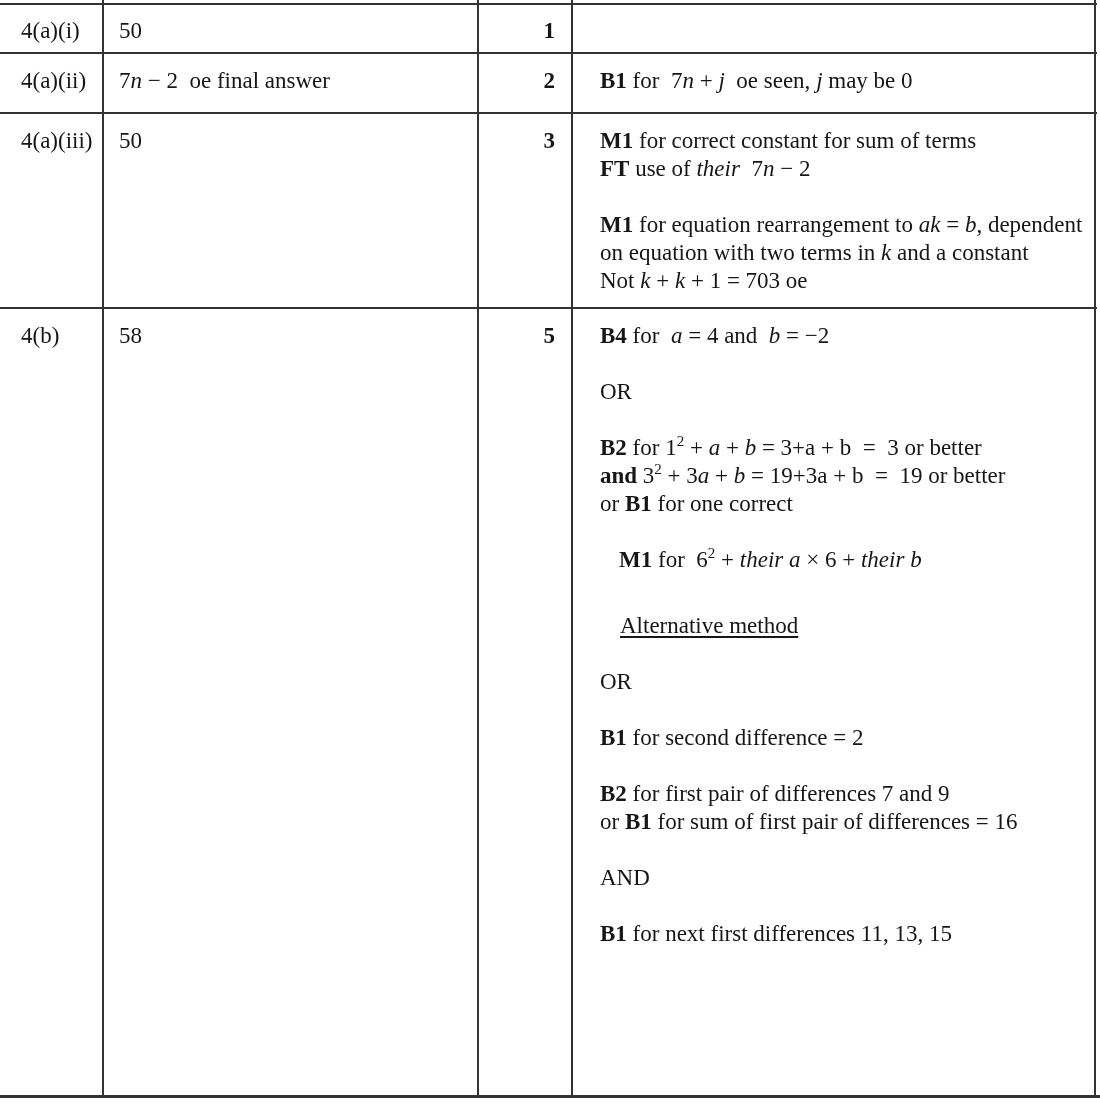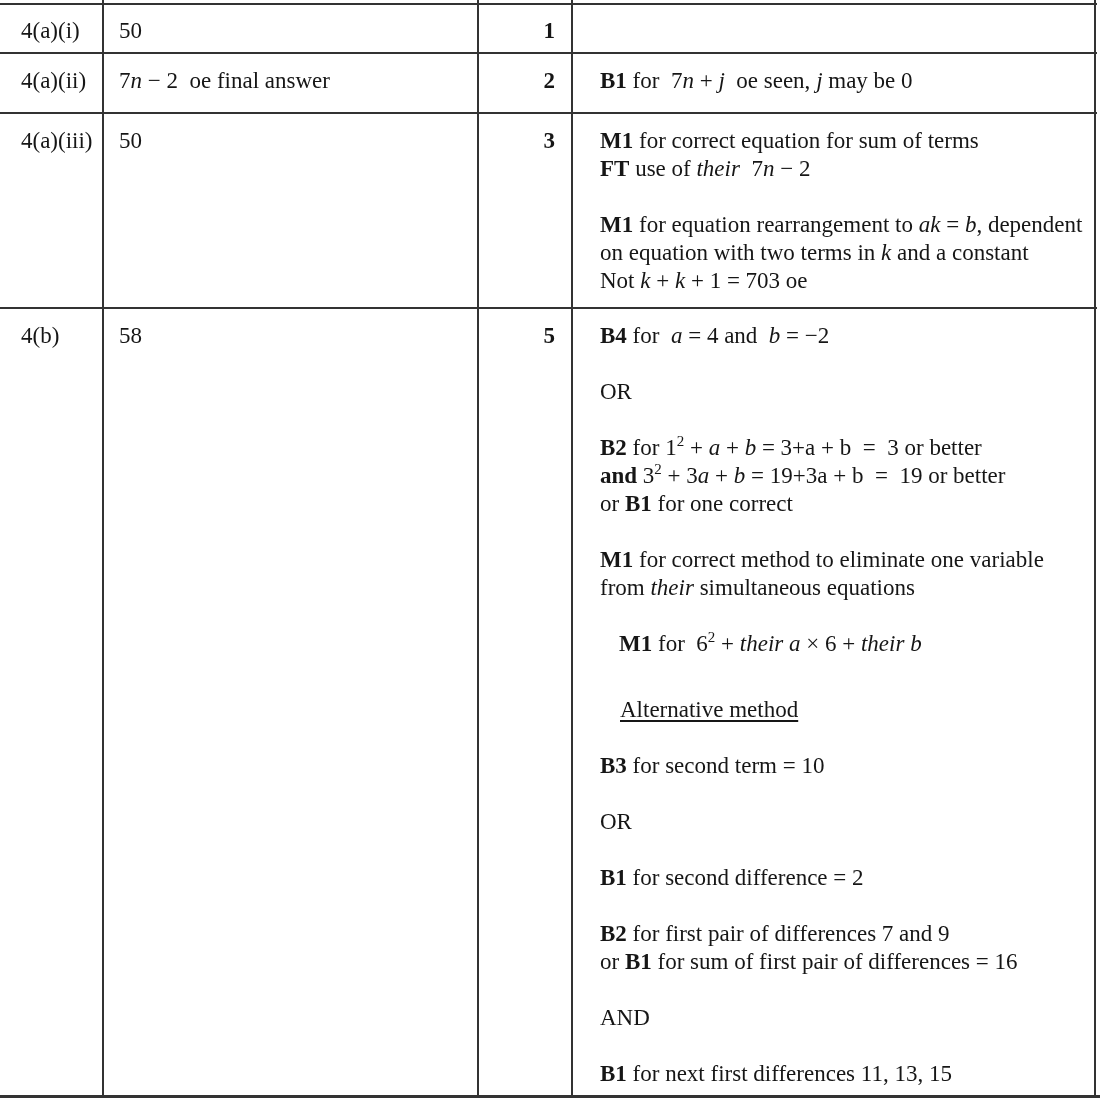--- a/index.html
+++ b/index.html
@@ -76,21 +76,21 @@
         <div class="line">4(a)(iii)</div>
       </div>
       <div class="cell col-a row-2">
         <div class="line"><span class="">50</span></div>
       </div>
       <div class="cell col-m row-2">
         <div class="line">3</div>
       </div>
       <div class="cell col-p row-2">
         <div class="para">
-          <div class="line"><span class="seg-b">M1</span><span class=""> for correct equation for sum of terms</span></div>
+          <div class="line"><span class="seg-b">M1</span><span class=""> for correct constant for sum of terms</span></div>
           <div class="line"><span class="seg-b">FT</span><span class=""> use of </span><span class="seg-i">their</span><span class="">  7</span><span class="seg-i">n</span><span class=""> − 2</span></div>
         </div>
         <div class="para">
           <div class="line"><span class="seg-b">M1</span><span class=""> for equation rearrangement to </span><span class="seg-i">ak</span><span class=""> = </span><span class="seg-i">b</span><span class="">, dependent</span></div>
           <div class="line"><span class="">on equation with two terms in </span><span class="seg-i">k</span><span class=""> and a constant</span></div>
           <div class="line"><span class="">Not </span><span class="seg-i">k</span><span class=""> + </span><span class="seg-i">k</span><span class=""> + 1 = 703 oe</span></div>
         </div>
       </div>
       <div class="cell col-q row-3">
         <div class="line">4(b)</div>
@@ -106,32 +106,25 @@
           <div class="line"><span class="seg-b">B4</span><span class=""> for  </span><span class="seg-i">a</span><span class=""> = 4 and  </span><span class="seg-i">b</span><span class=""> = −2</span></div>
         </div>
         <div class="para">
           <div class="line"><span class="">OR</span></div>
         </div>
         <div class="para">
           <div class="line"><span class="seg-b">B2</span><span class=""> for 1</span><span class="seg-sup">2</span><span class=""> + </span><span class="seg-i">a</span><span class=""> + </span><span class="seg-i">b</span><span class=""> = 3+a + b  =  3 or better</span></div>
           <div class="line"><span class="seg-b">and</span><span class=""> 3</span><span class="seg-sup">2</span><span class=""> + 3</span><span class="seg-i">a</span><span class=""> + </span><span class="seg-i">b</span><span class=""> = 19+3a + b  =  19 or better</span></div>
           <div class="line"><span class="">or </span><span class="seg-b">B1</span><span class=""> for one correct</span></div>
         </div>
-        <div class="para">
-          <div class="line"><span class="seg-b">M1</span><span class=""> for correct method to eliminate one variable</span></div>
-          <div class="line"><span class="">from </span><span class="seg-i">their</span><span class=""> simultaneous equations</span></div>
-        </div>
         <div class="para extra">
           <div class="line"><span class="seg-b">M1</span><span class=""> for  6</span><span class="seg-sup">2</span><span class=""> + </span><span class="seg-i">their a</span><span class=""> × 6 + </span><span class="seg-i">their b</span></div>
         </div>
         <div class="para">
           <div class="line"><span class="seg-u">Alternative method</span></div>
-        </div>
-        <div class="para">
-          <div class="line"><span class="seg-b">B3</span><span class=""> for second term = 10</span></div>
         </div>
         <div class="para">
           <div class="line"><span class="">OR</span></div>
         </div>
         <div class="para">
           <div class="line"><span class="seg-b">B1</span><span class=""> for second difference = 2</span></div>
         </div>
         <div class="para">
           <div class="line"><span class="seg-b">B2</span><span class=""> for first pair of differences 7 and 9</span></div>
           <div class="line"><span class="">or </span><span class="seg-b">B1</span><span class=""> for sum of first pair of differences = 16</span></div>

